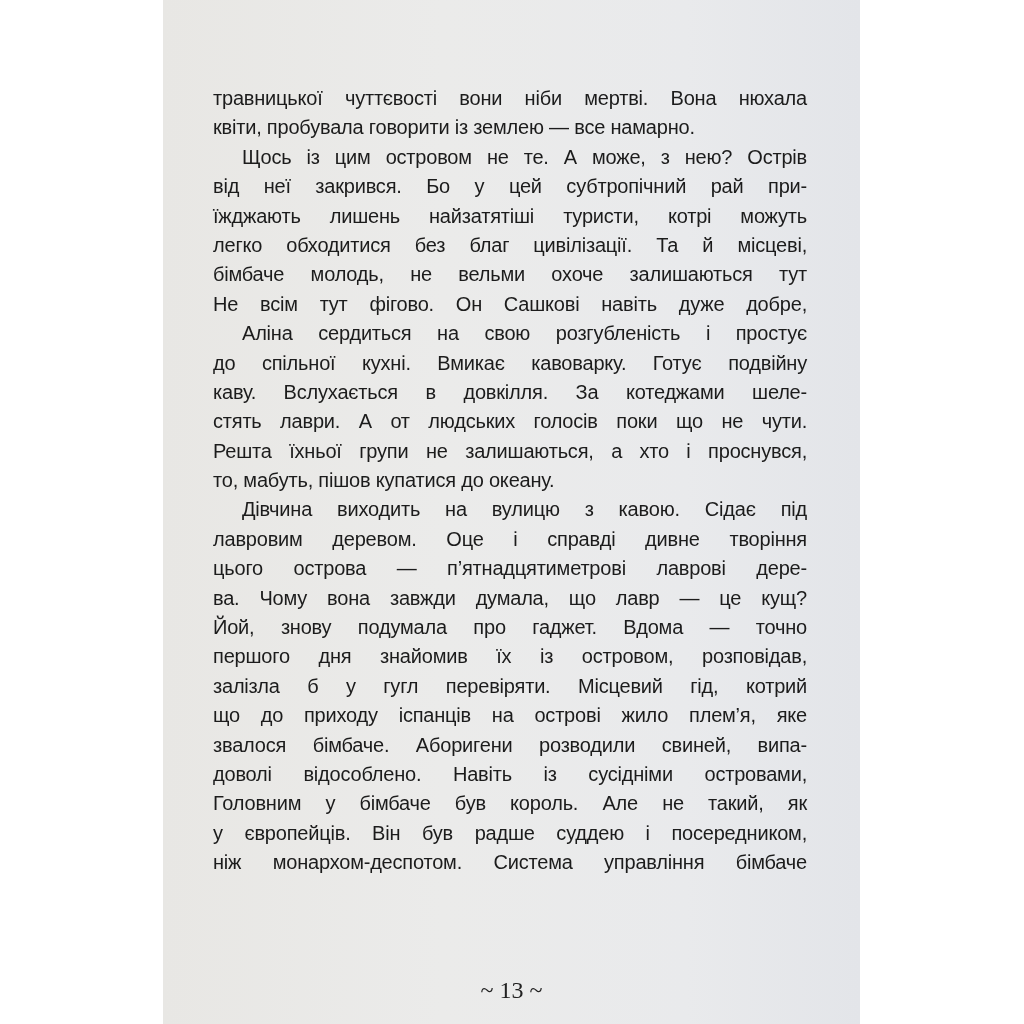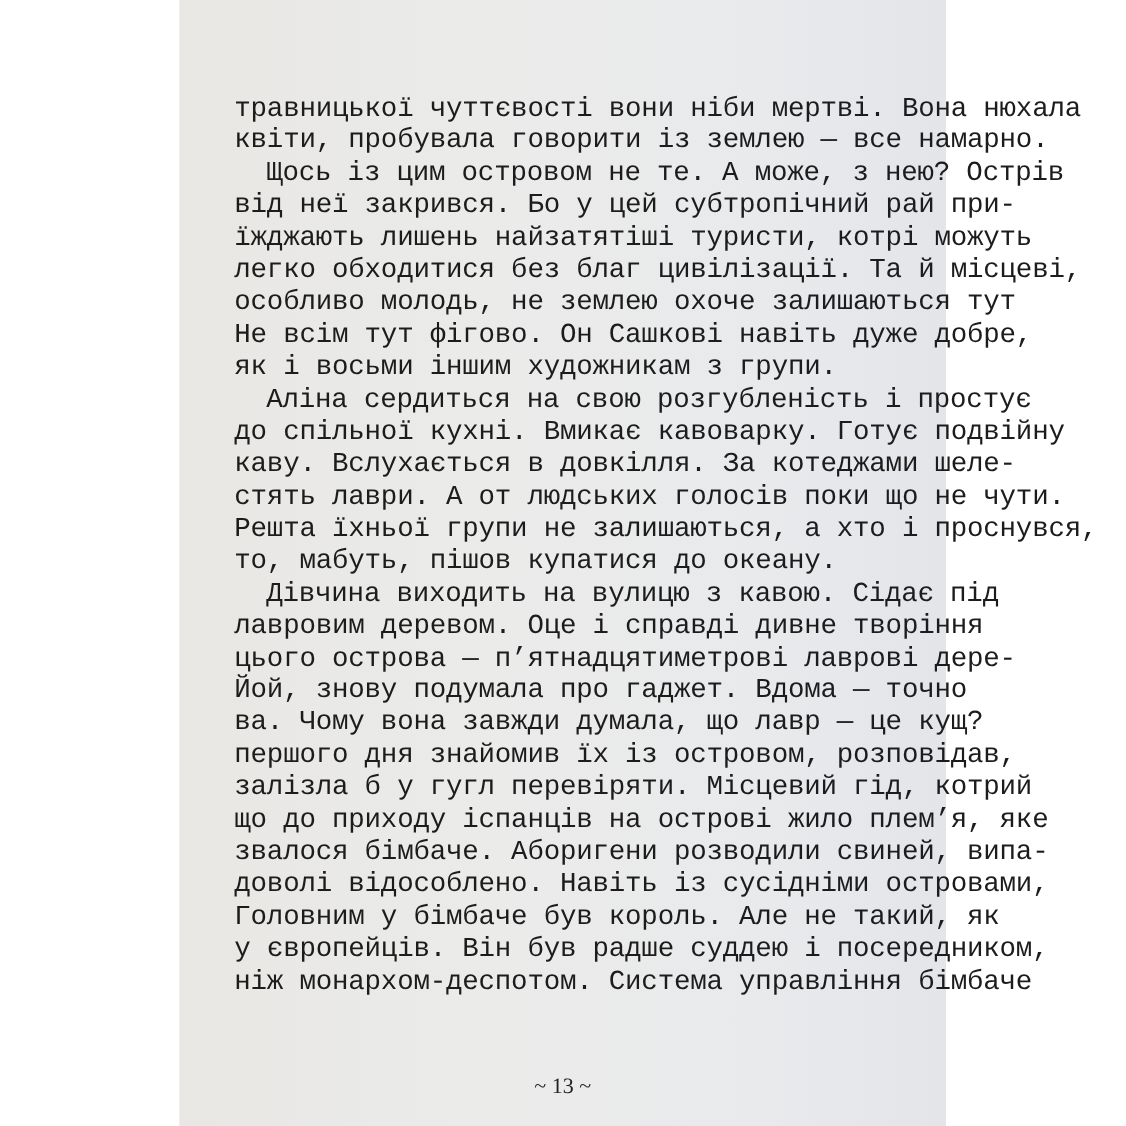--- a/index.html
+++ b/index.html
@@ -16,22 +16,22 @@
       top: 0;
       width: 697px;
       height: 1024px;
       background: linear-gradient(90deg, #e8e7e4 0%, #ebebea 40%, #e9eaec 75%, #e3e5e9 100%);
     }
     .text-block {
       position: absolute;
       left: 50px;
       top: 84px;
       width: 594px;
-      font-family: Liberation Mono, monospace;
-      font-size: 25px;
+      font-family: Liberation Sans, sans-serif;
+      font-size: 20px;
       color: #1c1c1c;
       letter-spacing: -0.2px;
     }
     .line {
       display: block;
       height: 29.4px;
       line-height: 29.4px;
       white-space: nowrap;
       text-align: justify;
       text-align-last: justify;
@@ -43,60 +43,59 @@
     .line.indent {
       padding-left: 29px;
     }
     .page-number {
       position: absolute;
       left: 0;
       width: 100%;
       top: 977px;
       text-align: center;
       font-family: "Liberation Serif", "DejaVu Serif", serif;
-      font-size: 20px;
+      font-size: 24px;
       color: #222222;
     }
   </style>
 </head>
 <body>
 
 <div class="page">
   <div class="text-block">
 
     <div>
       <span class="line">травницької чуттєвості вони ніби мертві. Вона нюхала</span>
       <span class="line last">квіти, пробувала говорити із землею — все намарно.</span>
     </div>
 
     <div>
       <span class="line indent">Щось із цим островом не те. А може, з нею? Острів</span>
       <span class="line">від неї закрився. Бо у цей субтропічний рай при-</span>
       <span class="line">їжджають лишень найзатятіші туристи, котрі можуть</span>
       <span class="line">легко обходитися без благ цивілізації. Та й місцеві,</span>
-      <span class="line">особливо молодь, не землею охоче залишаються тут</span>
+      <span class="line">бімбаче молодь, не вельми охоче залишаються тут</span>
       <span class="line">Не всім тут фігово. Он Сашкові навіть дуже добре,</span>
-      <span class="line last">як і восьми іншим художникам з групи.</span>
     </div>
 
     <div>
       <span class="line indent">Аліна сердиться на свою розгубленість і простує</span>
       <span class="line">до спільної кухні. Вмикає кавоварку. Готує подвійну</span>
       <span class="line">каву. Вслухається в довкілля. За котеджами шеле-</span>
       <span class="line">стять лаври. А от людських голосів поки що не чути.</span>
       <span class="line">Решта їхньої групи не залишаються, а хто і проснувся,</span>
       <span class="line last">то, мабуть, пішов купатися до океану.</span>
     </div>
 
     <div>
       <span class="line indent">Дівчина виходить на вулицю з кавою. Сідає під</span>
       <span class="line">лавровим деревом. Оце і справді дивне творіння</span>
       <span class="line">цього острова — п’ятнадцятиметрові лаврові дере-</span>
+      <span class="line">ва. Чому вона завжди думала, що лавр — це кущ?</span>
       <span class="line">Йой, знову подумала про гаджет. Вдома — точно</span>
-      <span class="line">ва. Чому вона завжди думала, що лавр — це кущ?</span>
       <span class="line">першого дня знайомив їх із островом, розповідав,</span>
       <span class="line">залізла б у гугл перевіряти. Місцевий гід, котрий</span>
       <span class="line">що до приходу іспанців на острові жило плем’я, яке</span>
       <span class="line">звалося бімбаче. Аборигени розводили свиней, випа-</span>
       <span class="line">доволі відособлено. Навіть із сусідніми островами,</span>
       <span class="line">Головним у бімбаче був король. Але не такий, як</span>
       <span class="line">у європейців. Він був радше суддею і посередником,</span>
       <span class="line">ніж монархом-деспотом. Система управління бімбаче</span>
     </div>
 

